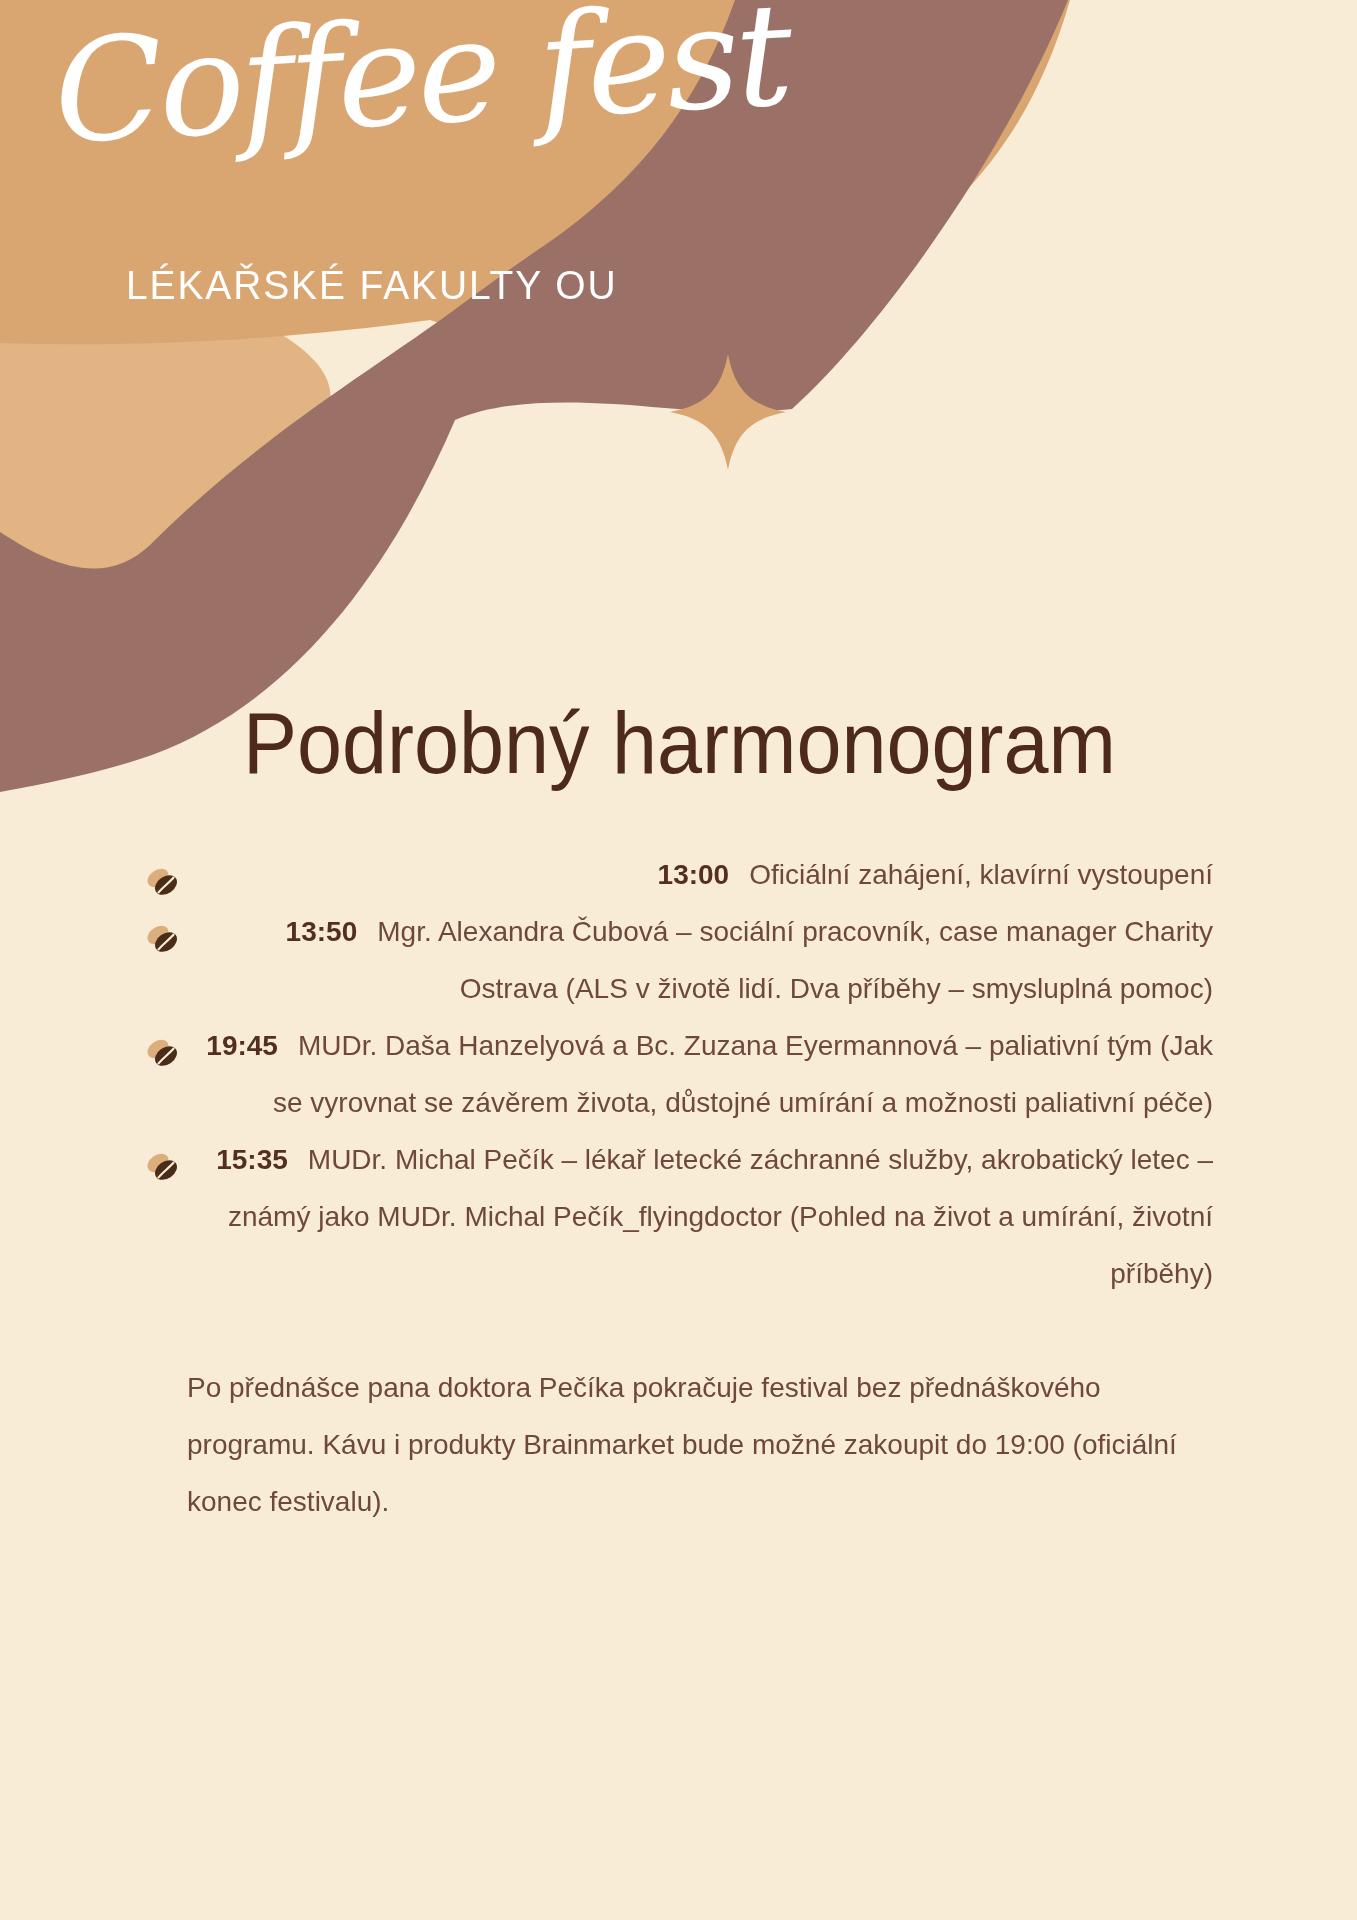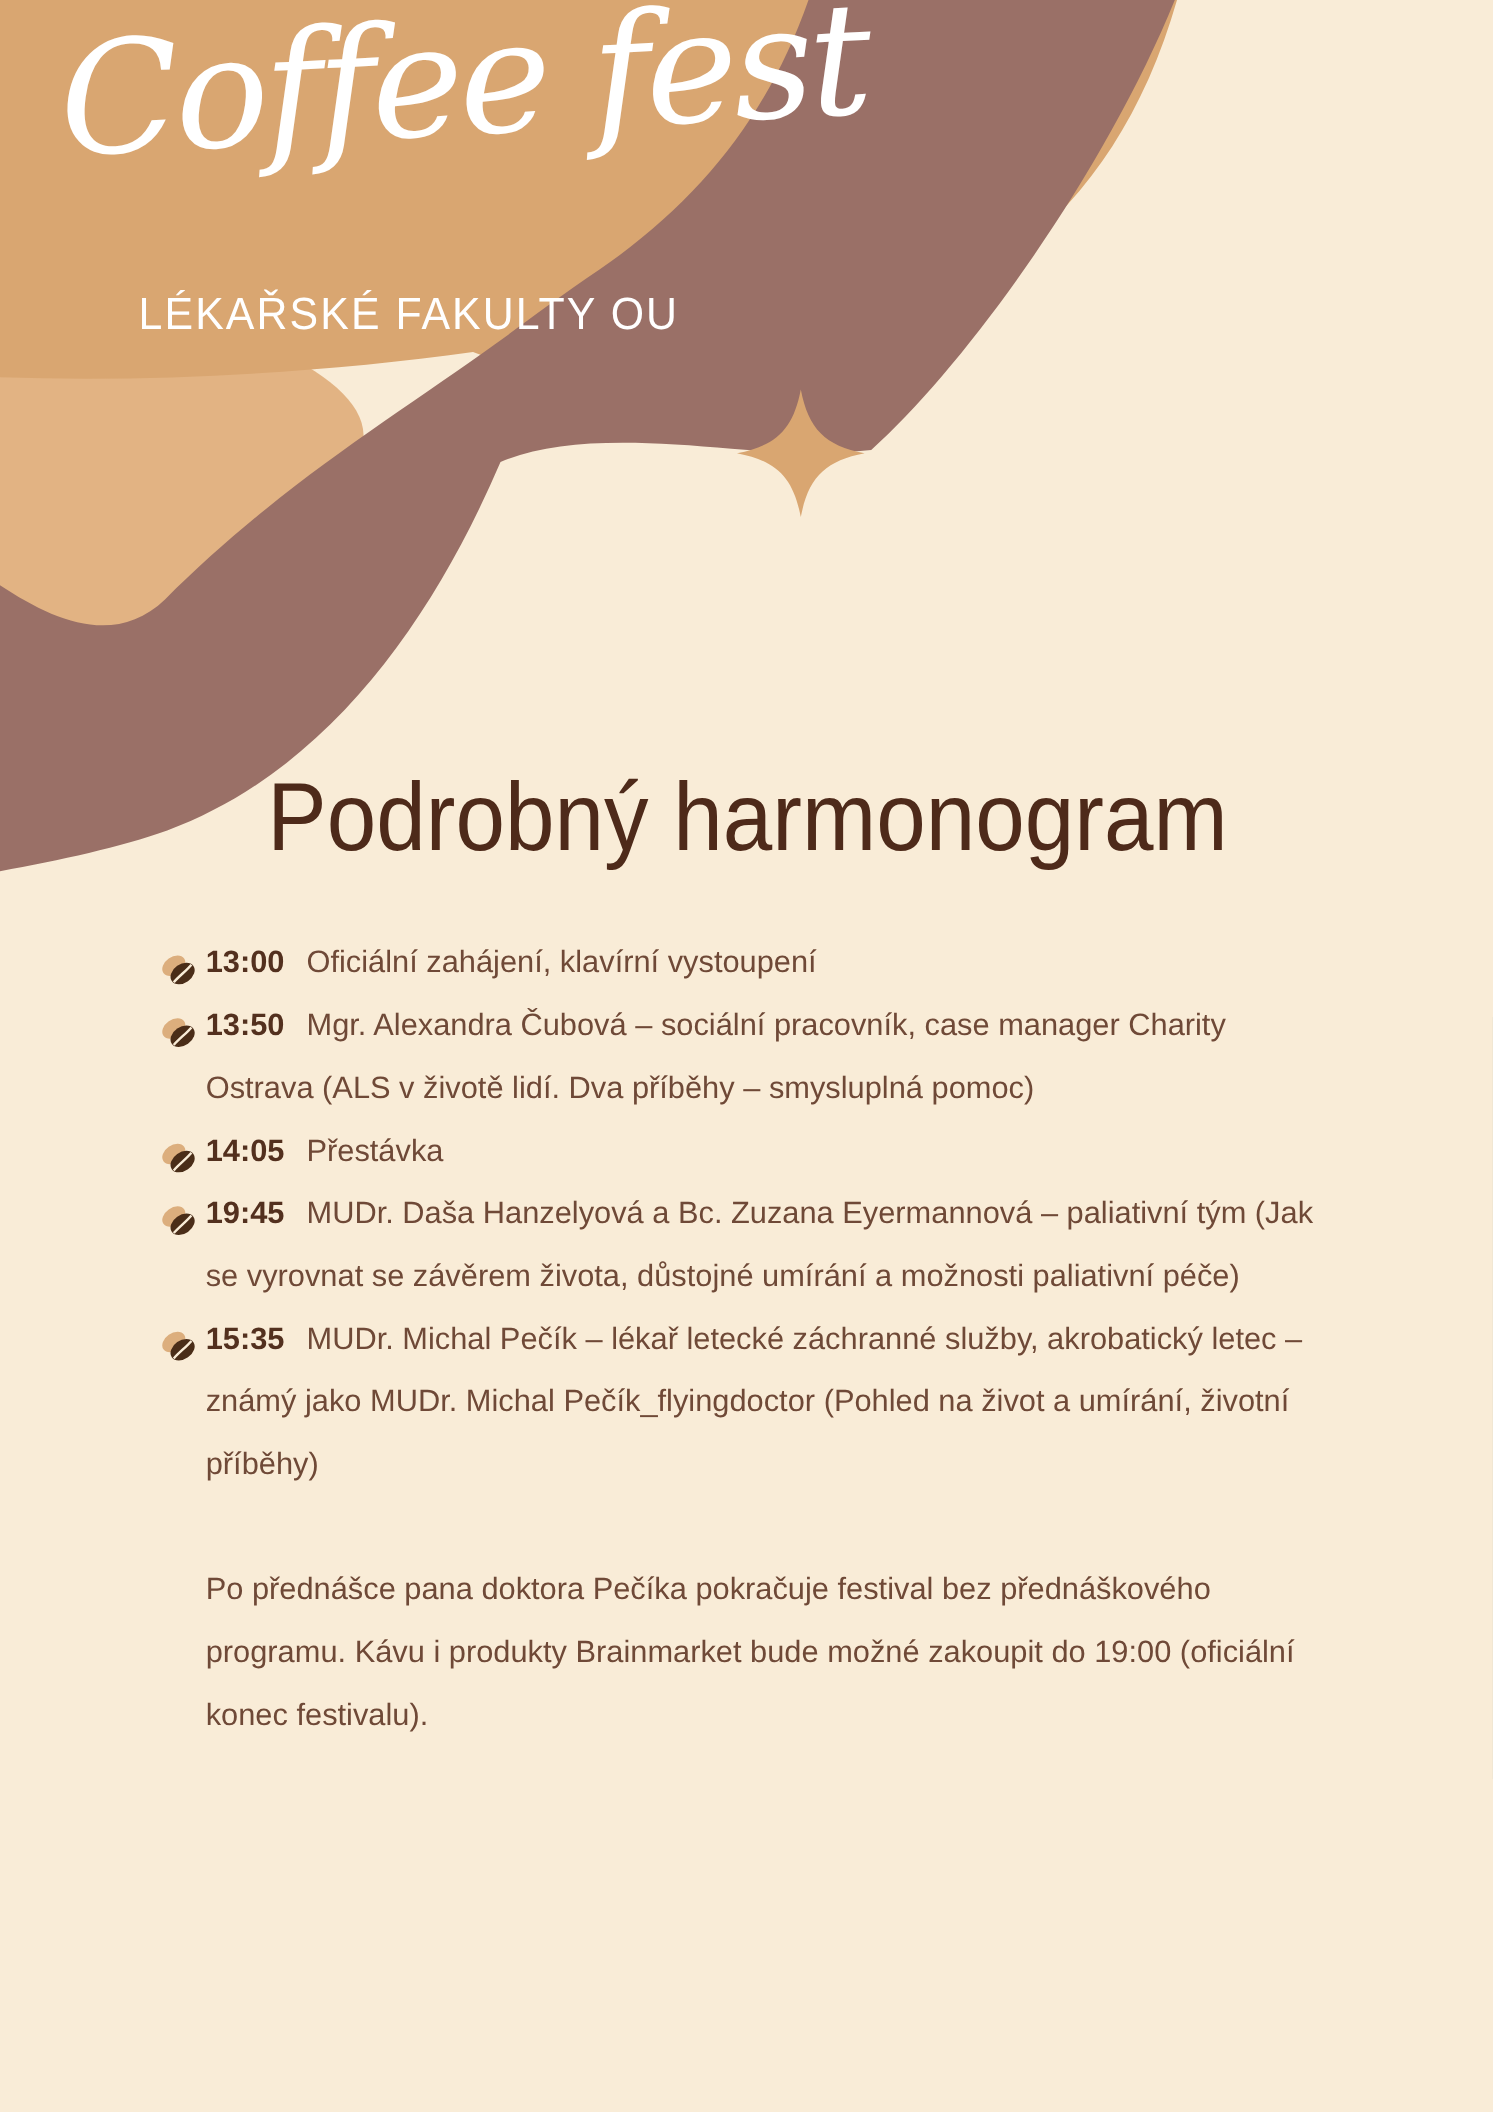--- a/index.html
+++ b/index.html
@@ -38,21 +38,21 @@
     color:#4e2a1a;
     white-space:nowrap;
     transform:scaleX(.92);
     transform-origin:left top;
   }
   .content{
     position:absolute;left:145px;top:846px;width:1068px;
     font-size:28px;line-height:57px;
     color:#6f4937;
   }
-  .item{position:relative;padding-left:42px;}
+  .item{position:relative;padding-left:42px;text-align:right;}
   .bean{position:absolute;left:0;top:13px;width:34px;height:30px;}
   .time{font-weight:bold;color:#53301e;padding-right:20px;white-space:nowrap;}
   .outro{margin-top:57px;padding-left:42px;}
 </style>
 </head>
 <body>
 
 <div class="page">
 
   <svg class="bg" viewBox="0 0 1357 900" aria-hidden="true">
@@ -95,30 +95,20 @@
         <span class="bean">
           <svg width="34" height="30" viewBox="0 0 34 30" aria-hidden="true">
             <ellipse transform="rotate(-35 13 11)" cx="13" cy="11" rx="11.5" ry="8" fill="#dcae7d"></ellipse>
             <ellipse transform="rotate(-35 21 18)" cx="21" cy="18" rx="12" ry="8.5" fill="#4a2d18"></ellipse>
             <path d="M13,26 C17,21 25,15 29,10" stroke="#f9ecd7" stroke-width="2.2" fill="none"></path>
           </svg>
         </span>
         <span class="time">13:50</span><span class="desc">Mgr. Alexandra Čubová – sociální pracovník, case manager Charity Ostrava (ALS v životě lidí. Dva příběhy – smysluplná pomoc)</span>
       </div>
 
-      <div class="item">
-        <span class="bean">
-          <svg width="34" height="30" viewBox="0 0 34 30" aria-hidden="true">
-            <ellipse transform="rotate(-35 13 11)" cx="13" cy="11" rx="11.5" ry="8" fill="#dcae7d"></ellipse>
-            <ellipse transform="rotate(-35 21 18)" cx="21" cy="18" rx="12" ry="8.5" fill="#4a2d18"></ellipse>
-            <path d="M13,26 C17,21 25,15 29,10" stroke="#f9ecd7" stroke-width="2.2" fill="none"></path>
-          </svg>
-        </span>
-        <span class="time">14:05</span><span class="desc">Přestávka</span>
-      </div>
 
       <div class="item">
         <span class="bean">
           <svg width="34" height="30" viewBox="0 0 34 30" aria-hidden="true">
             <ellipse transform="rotate(-35 13 11)" cx="13" cy="11" rx="11.5" ry="8" fill="#dcae7d"></ellipse>
             <ellipse transform="rotate(-35 21 18)" cx="21" cy="18" rx="12" ry="8.5" fill="#4a2d18"></ellipse>
             <path d="M13,26 C17,21 25,15 29,10" stroke="#f9ecd7" stroke-width="2.2" fill="none"></path>
           </svg>
         </span>
         <span class="time">19:45</span><span class="desc">MUDr. Daša Hanzelyová a Bc. Zuzana Eyermannová – paliativní tým (Jak se vyrovnat se závěrem života, důstojné umírání a možnosti paliativní péče)</span>

